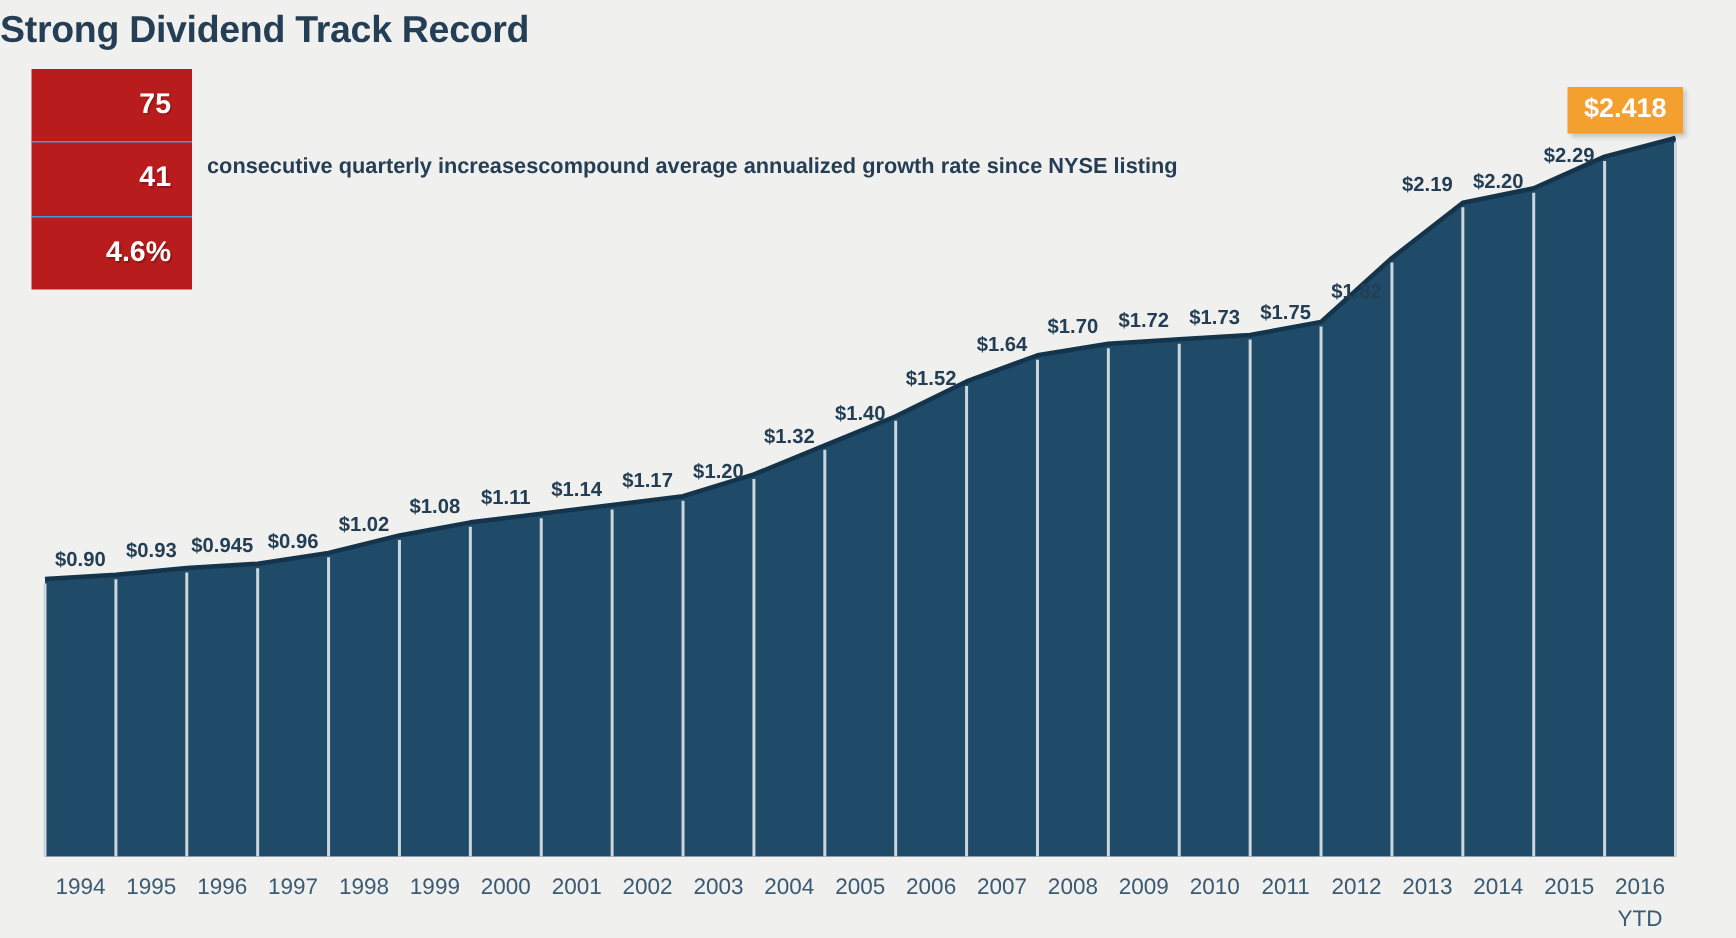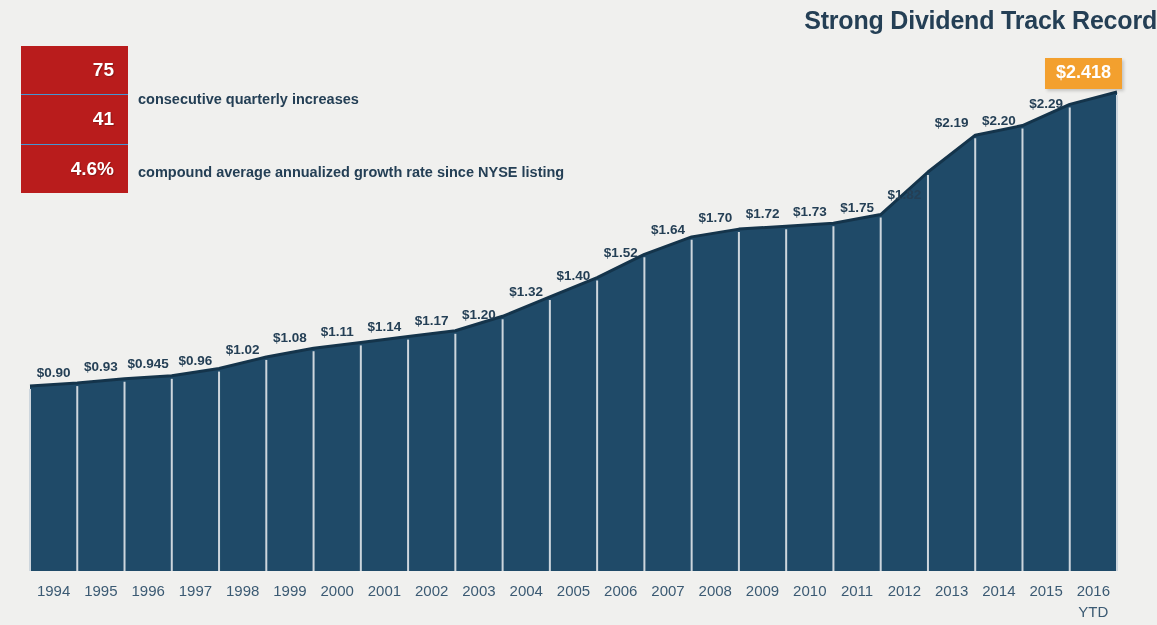--- a/index.html
+++ b/index.html
@@ -22,21 +22,21 @@
     width: 1157px;
     height: 625px;
   }
 
   
   #chart-title {
     position: absolute;
     left: 0;
     top: 6px;
     width: 1157px;
-    text-align: right;
+    text-align: left;
     font-size: 25px;
     font-weight: bold;
     color: #243f55;
     letter-spacing: -0.2px;
   }
 
   
   #stat-panel {
     position: absolute;
     left: 21px;
@@ -61,25 +61,25 @@
     color: #ffffff;
     font-size: 19px;
     font-weight: bold;
     text-shadow: 1px 1px 1px rgba(0,0,0,0.25);
     white-space: nowrap;
   }
 
   #stat-descriptions {
     position: absolute;
     left: 138px;
-    top: 62px;
+    top: 37px;
     width: 560px;
     height: 147px;
     display: flex;
-    flex-direction: column;
+    flex-direction: row;
   }
   .stat-desc-row {
     flex: 1 1 0;
     display: flex;
     align-items: center;
   }
   .stat-desc {
     font-size: 14.5px;
     font-weight: bold;
     color: #243f55;

